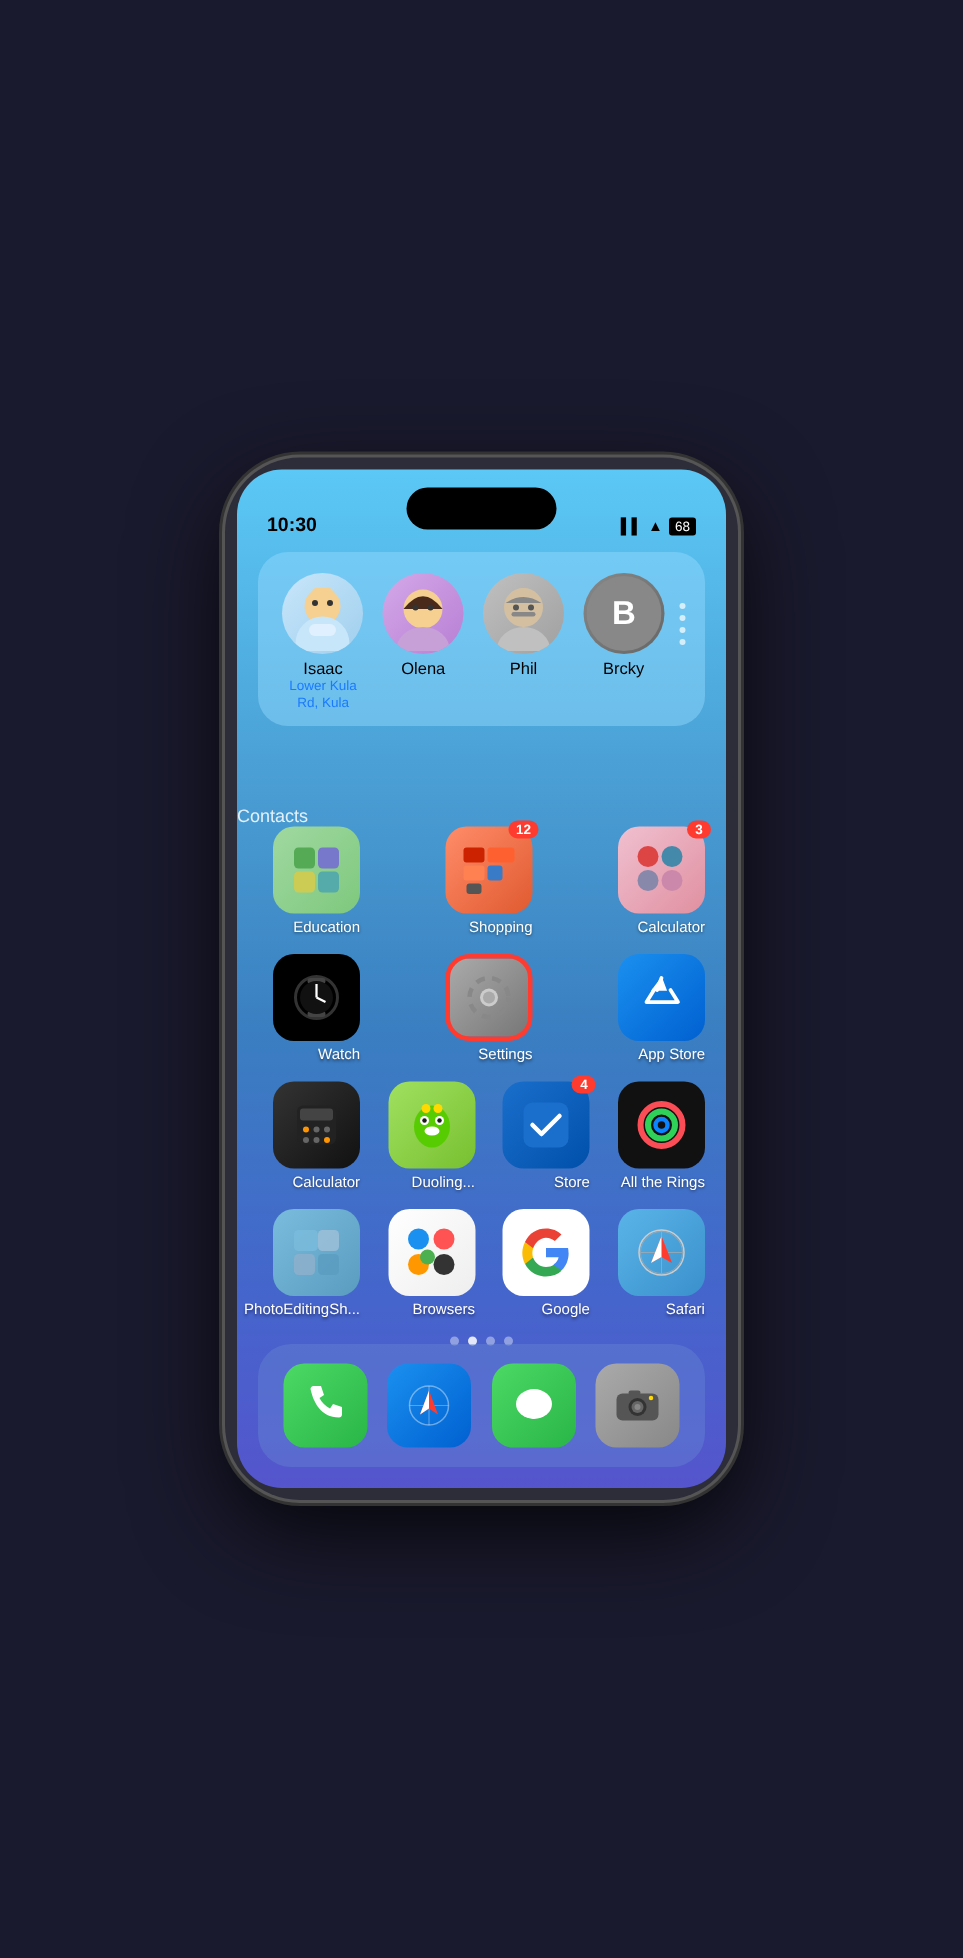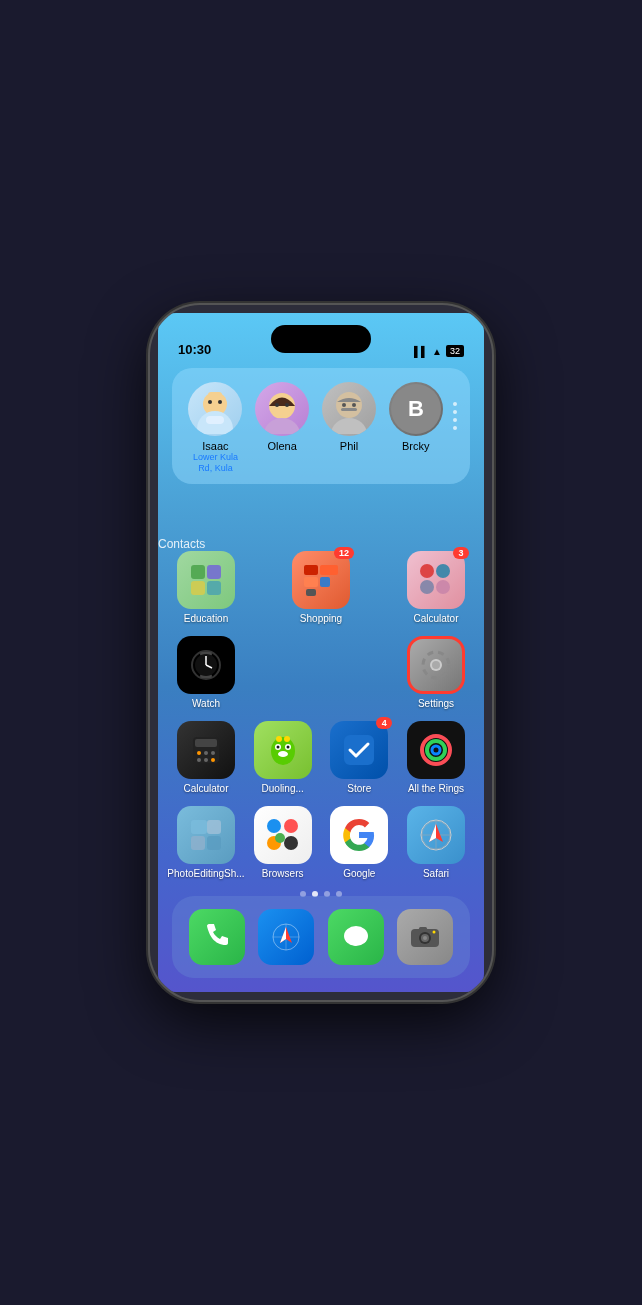--- a/index.html
+++ b/index.html
@@ -19,21 +19,21 @@
       position: relative;
       box-shadow: 0 0 0 2px #555, 0 0 0 4px #333, 0 20px 60px rgba(0,0,0,0.8);
       overflow: hidden;
     }
     .phone-screen {
       position: absolute;
       top: 8px;
       left: 8px;
       right: 8px;
       bottom: 8px;
-      border-radius: 18px;
+      border-radius: 30px;
       overflow: hidden;
       background: linear-gradient(180deg, #5bc8f5 0%, #4a9fd4 30%, #3a7fc1 55%, #4466cc 80%, #5555cc 100%);
     }
 
     
     .dynamic-island {
       position: absolute;
       top: 12px;
       left: 50%;
       transform: translateX(-50%);
@@ -153,21 +153,21 @@
     }
     .app-row {
       display: flex;
       justify-content: space-between;
       margin-bottom: 12px;
     }
     .app-item {
       width: 68px;
       display: flex;
       flex-direction: column;
-      align-items: center;
+      align-items: flex-end;
       cursor: pointer;
     }
     .app-icon {
       width: 58px;
       height: 58px;
       border-radius: 14px;
       display: flex;
       align-items: center;
       justify-content: center;
       font-size: 26px;
@@ -270,21 +270,21 @@
 
   <div class="phone-screen">
 
     <div class="dynamic-island"></div>
 
     <div class="status-bar">
       <span class="status-time">10:30</span>
       <div class="status-icons">
         <span>▌▌</span>
         <span>▲</span>
-        <span class="battery-icon">32</span>
+        <span class="battery-icon">68</span>
       </div>
     </div>
 
     <div class="contacts-widget">
       <div class="contacts-row">
 
         <div class="contact-item">
           <div class="contact-avatar avatar-isaac">
             <svg width="50" height="50" viewBox="0 0 50 50">
               <circle cx="25" cy="20" r="12" fill="#f5d090"></circle>
@@ -414,20 +414,29 @@
               <circle cx="19" cy="19" r="6" fill="#ccc"></circle>
               <g stroke="#888" stroke-width="3" fill="none">
                 <circle cx="19" cy="19" r="13" stroke-dasharray="6 5" stroke-dashoffset="3"></circle>
               </g>
               <circle cx="19" cy="19" r="4" fill="#aaa"></circle>
             </svg>
           </div>
           <span class="app-label">Settings</span>
         </div>
 
+        <div class="app-item">
+          <div class="app-icon icon-appstore">
+            <svg width="38" height="38" viewBox="0 0 38 38">
+              <path d="M19 6 L22 14 L13 14 Z" fill="#fff" stroke="#fff" stroke-width="1"></path>
+              <path d="M19 6 L16 14 M25 14 L30 22 M9 22 L14 14 M9 22 L29 22" stroke="#fff" stroke-width="2.5" fill="none" stroke-linecap="round"></path>
+            </svg>
+          </div>
+          <span class="app-label">App Store</span>
+        </div>
 
       </div>
 
       <div class="app-row">
 
         <div class="app-item">
           <div class="app-icon icon-calculator">
             <svg width="38" height="38" viewBox="0 0 38 38">
               <rect x="6" y="6" width="26" height="26" rx="4" fill="#222"></rect>
               <rect x="8" y="8" width="22" height="8" rx="2" fill="#444"></rect>

